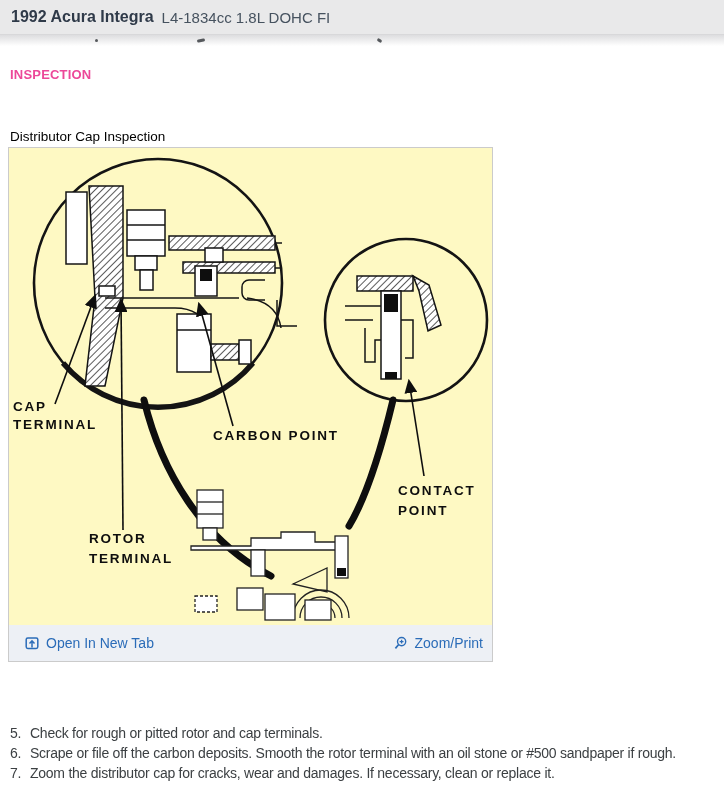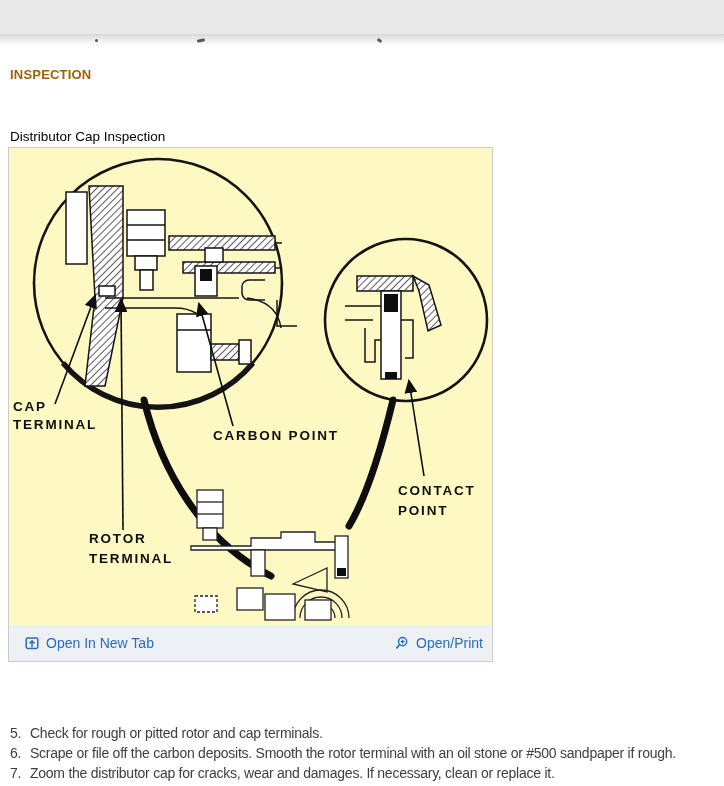--- a/index.html
+++ b/index.html
@@ -18,21 +18,21 @@
   .header-shadow{
     height:13px;background:linear-gradient(#dddddf, #ffffff 85%);
     position:relative;
   }
   .remnant{position:absolute;top:4px;height:3px;background:#55585c;border-radius:2px;}
   .remnant.r1{left:95px;width:3px;}
   .remnant.r2{left:197px;width:8px;transform:rotate(-12deg);}
   .remnant.r3{left:377px;width:5px;transform:rotate(35deg);}
   
   .section-heading{
-    margin:19px 0 0 10px;font-size:13px;font-weight:bold;color:#a16207;
+    margin:19px 0 0 10px;font-size:13px;font-weight:bold;color:#ec4899;
     letter-spacing:.2px;
   }
   .figure-caption{
     margin:47px 0 0 10px;font-size:13.5px;color:#000000;
   }
   
   .figure-box{
     margin:3px 0 0 8px;width:483px;border:1px solid #cbcbcb;background:#fef9c3;
   }
   .figure-box svg.diagram{display:block;}
@@ -54,20 +54,22 @@
   .instructions{margin:61px 0 0 0;}
   .instr-row{display:flex;font-size:14px;line-height:20px;color:#3c4043;
     letter-spacing:-0.25px;white-space:nowrap;}
   .instr-num{width:20px;text-align:left;margin-left:10px;flex:0 0 auto;}
   .instr-text{flex:1 1 auto;}
 </style>
 </head>
 <body>
 
 <div class="app-header">
+  <span class="title">1992 Acura Integra</span>
+  <span class="subtitle">L4-1834cc 1.8L DOHC FI</span>
 </div>
 <div class="header-shadow">
   <span class="remnant r1"></span>
   <span class="remnant r2"></span>
   <span class="remnant r3"></span>
 </div>
 
 <div class="section-heading">INSPECTION</div>
 <div class="figure-caption">Distributor Cap Inspection</div>
 
@@ -182,21 +184,21 @@
         <path d="M7,11.6 V5.2 M4.5,7.4 L7,4.8 L9.5,7.4" fill="none" stroke="#2b6cb8" stroke-width="1.5"></path>
       </svg>
       <span>Open In New Tab</span>
     </a>
     <a class="tool-link">
       <svg width="15" height="15" viewBox="0 0 15 15">
         <circle cx="8.6" cy="5.6" r="4.1" fill="none" stroke="#2b6cb8" stroke-width="1.4"></circle>
         <path d="M8.6,3.7 v3.8 M6.7,5.6 h3.8" stroke="#2b6cb8" stroke-width="1.3"></path>
         <path d="M5.5,8.8 L2.4,12.4" stroke="#2b6cb8" stroke-width="1.7"></path>
       </svg>
-      <span>Open/Print</span>
+      <span>Zoom/Print</span>
     </a>
   </div>
 </div>
 
 <div class="instructions">
   <div class="instr-row">
     <span class="instr-num">5.</span>
     <span class="instr-text">Check for rough or pitted rotor and cap terminals.</span>
   </div>
   <div class="instr-row">

